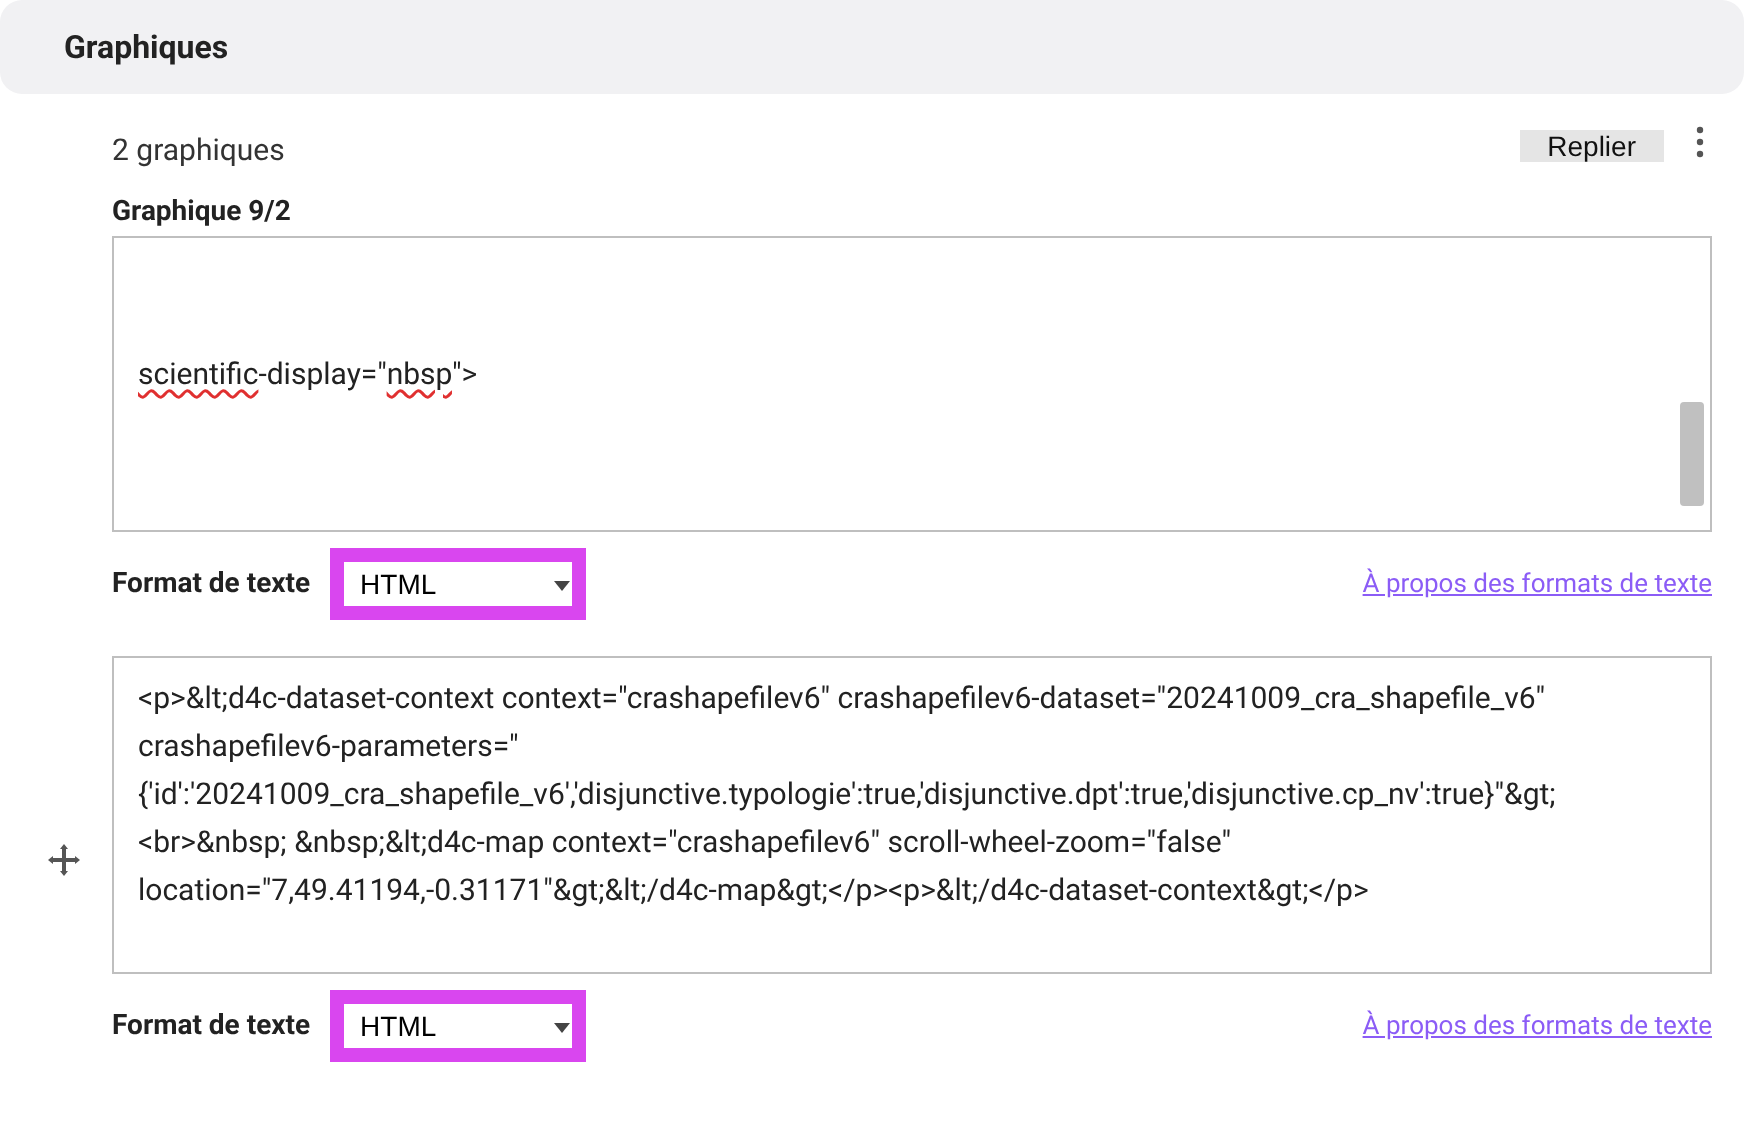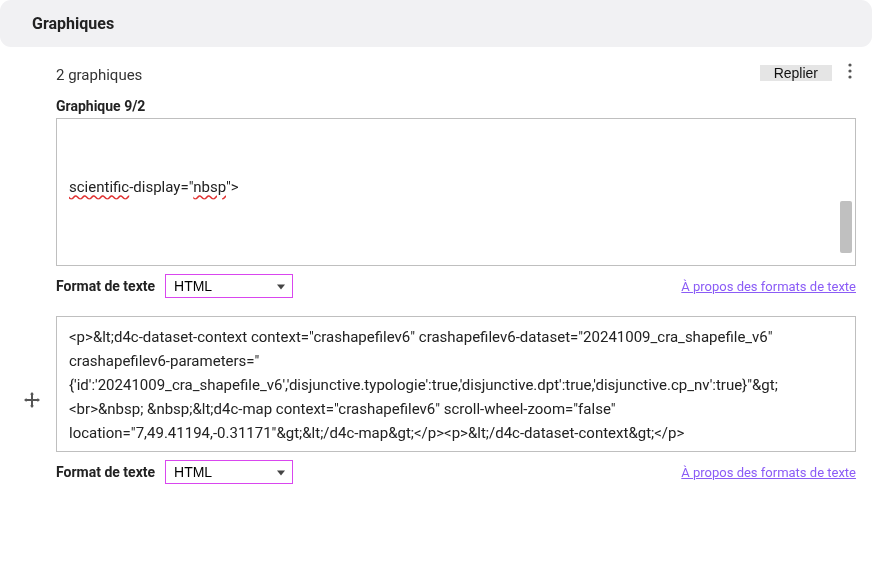--- a/index.html
+++ b/index.html
@@ -21,32 +21,32 @@
     .dots-btn { background: none; border: none; cursor: pointer; font-size: 18px; color: #333; line-height: 1; padding: 2px 4px; }
     
     .graphique-block { margin-bottom: 18px; position: relative; }
     .graphique-label { font-weight: 700; font-size: 14px; margin-bottom: 4px; }
     
     .underline-squiggle { text-decoration-line: underline; text-decoration-style: wavy; text-decoration-color: #e03030; text-underline-offset: 2px; }
     
     .format-row { display: flex; align-items: center; justify-content: space-between; margin-top: 8px; }
     .format-left { display: flex; align-items: center; gap: 10px; }
     .format-label { font-weight: 700; font-size: 14px; }
-    .format-select { border: 1px solid #d946ef; font-size: 14px; padding: 3px 26px 3px 8px; background: #fff; appearance: none; position: relative; width: 128px; }
+    .format-select { border: 7px solid #d946ef; font-size: 14px; padding: 3px 26px 3px 8px; background: #fff; appearance: none; position: relative; width: 128px; }
     .select-wrap { position: relative; display: inline-block; }
     .select-wrap::after { content: ""; position: absolute; right: 8px; top: 50%; transform: translateY(-30%); border-left: 4px solid transparent; border-right: 4px solid transparent; border-top: 5px solid #444; pointer-events: none; }
     .help-link { color: #8b5cf6; text-decoration: underline; font-size: 13px; cursor: pointer; }
     
     .drag-handle { position: absolute; left: -32px; top: 50%; transform: translateY(-50%); cursor: move; color: #555; }
     .drag-handle svg { display:block; }
     .code-indent-3 { padding-left: 62px; }
     .code-content { font-family: -apple-system, BlinkMacSystemFont, "Segoe UI", Roboto, sans-serif; font-size: 15px; line-height: 1.6; white-space: pre-wrap; word-wrap: break-word; height: 100%; overflow-y: auto; padding: 8px 12px; }
     .codebox { border: 1px solid #bfbfbf; background: #fff; width: 100%; }
     .codebox-1 { height: 148px; position: relative; }
-    .codebox-2 { height: 136px; }
+    .codebox-2 { height: 159px; }
     .codebox-scroll { position: absolute; right: 2px; top: 2px; bottom: 2px; width: 14px; display: flex; flex-direction: column; align-items: center; justify-content: flex-end; }
     .scroll-thumb { width: 12px; height: 52px; background: #c0c0c0; border-radius: 2px; margin-bottom: 10px; }
   </style>
 </head>
 <body>
 
 <div class="container">
 
   <div class="section-header">Graphiques</div>
 

